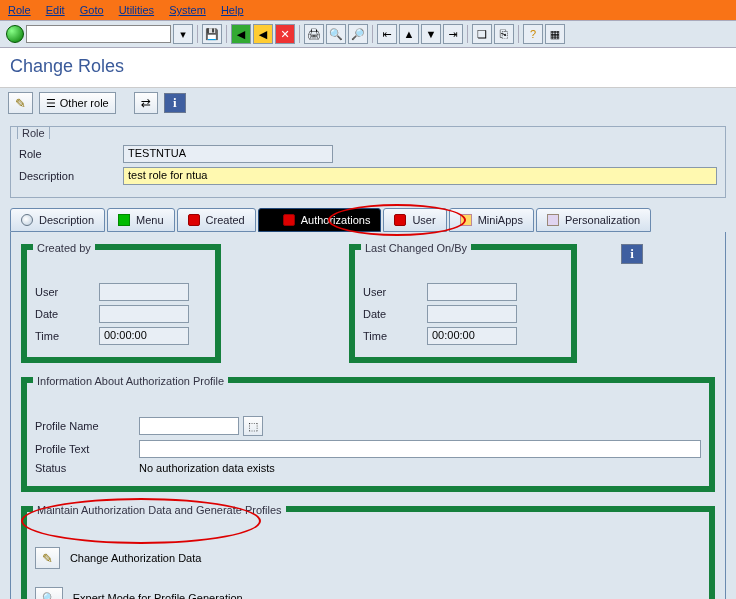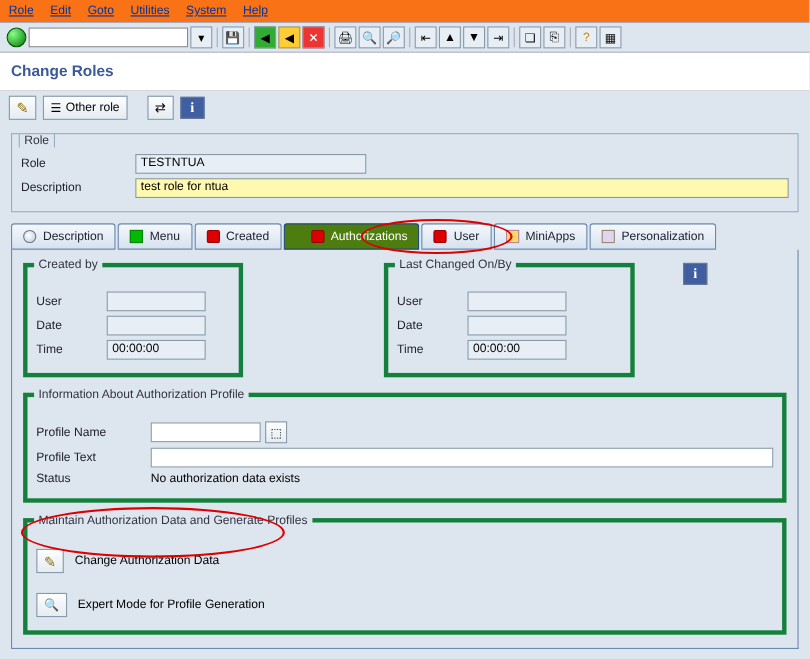--- a/index.html
+++ b/index.html
@@ -5,43 +5,43 @@
   * { box-sizing: border-box; font-family: Arial, sans-serif; font-size: 11px; }
   body { margin: 0; background: #dde6ee; }
   .menubar { background: #f97316; padding: 2px 8px; border-bottom: 1px solid #aab; }
   .menubar span { color: #003399; text-decoration: underline; margin-right: 12px; cursor: pointer; display: inline-block; padding: 2px 0; }
   .toolbar-main { background: #dde6ee; padding: 3px 6px; display: flex; align-items: center; gap: 2px; border-bottom: 1px solid #aab; }
   .tb-green { width: 18px; height: 18px; border-radius: 50%; background: radial-gradient(circle at 30% 30%, #8f8, #070); border: 1px solid #050; cursor: pointer; }
   .tb-combo { width: 145px; height: 18px; background: #fff; border: 1px solid #888; display: inline-block; }
   .tb-btn { width: 20px; height: 20px; border: 1px solid #8899aa; background: #e8eef5; display: inline-flex; align-items: center; justify-content: center; cursor: pointer; font-size: 11px; }
   .tb-sep { width: 1px; height: 18px; background: #aab; margin: 0 2px; }
   .page-title-area { background: #fff; padding: 8px 10px 10px; border-bottom: 1px solid #ccc; }
-  .page-title { font-size: 14px; font-weight: bold; color: #3a5a9a; }
+  .page-title { font-size: 18px; font-weight: normal; color: #3a5a9a; }
   .app-toolbar { background: #dde6ee; padding: 4px 8px; display: flex; gap: 6px; align-items: center; }
   .app-btn { height: 22px; border: 1px solid #8899aa; background: linear-gradient(#fdfdfd,#e5ecf3); display: inline-flex; align-items: center; padding: 0 6px; cursor: pointer; gap: 4px; }
   .content { padding: 8px 10px; }
   .group { border: 1px solid #9aacc0; background: #dde6ee; margin-bottom: 8px; position: relative; padding: 14px 8px 8px; }
   .group-title { position: absolute; top: -1px; left: 6px; background: #dde6ee; padding: 0 4px; color: #334; border: 1px solid #9aacc0; border-bottom: 0; font-size: 11px; }
   .row { display: flex; align-items: center; margin: 4px 0; gap: 4px; }
   .lbl { width: 100px; color: #223; }
   .fld { height: 18px; border: 1px solid #8899aa; background: #e8eef5; padding: 1px 4px; }
   .fld-white { background: #fff; }
   .fld-yellow { background: #fff9b0; }
   .tabs { display: flex; gap: 2px; margin: 10px 0 0; align-items: flex-end; }
   .tab { height: 24px; border: 1px solid #6a8aaf; background: linear-gradient(#f5f8fc,#d6e2ef); border-radius: 3px 3px 0 0; display: inline-flex; align-items: center; padding: 0 10px; gap: 6px; cursor: pointer; color: #223; position: relative; }
-  .tab.active { background: #4d7c0f; color: #fff; border-color: #234a7a; padding-left: 24px; }
+  .tab.active { background: #000000; color: #fff; border-color: #234a7a; padding-left: 24px; }
   .tab-icon { width: 12px; height: 12px; border: 1px solid #555; }
   .tab-icon.green { background: #0b0; border-color: #080; }
   .tab-icon.red { background: #d00; border-color: #900; border-radius: 2px; }
   .tab-icon.mag { background: radial-gradient(circle at 4px 4px,#fff,#bcd); border-radius: 50%; border-color: #678; }
   .tab-icon.mini { background: #ffd966; border-color: #b89; }
   .tab-icon.pers { background: #e0d4f0; border-color: #987; }
   .tab-content { border: 1px solid #6a8aaf; border-top: 0; background: #dde6ee; padding: 12px 10px; }
   .two-col { display: flex; gap: 14px; align-items: flex-start; }
-  .subgroup { border: 4px solid #15803d; padding: 18px 8px 8px; position: relative; background: #dde6ee; }
+  .subgroup { border: 6px solid #15803d; padding: 29px 8px 8px; position: relative; background: #dde6ee; }
   .subgroup-title { position: absolute; top: -8px; left: 6px; background: #dde6ee; padding: 0 4px; color: #334; font-size: 11px; }
   .info-btn { width: 22px; height: 20px; border: 1px solid #6a7890; background: #3f5fa0; color: #fff; font-weight: bold; display: inline-flex; align-items: center; justify-content: center; cursor: pointer; font-family: serif; font-size:13px; }
   .icon-pencil::before { content: "✎"; color: #8a6d00; font-size: 13px; }
   .icon-mag::before { content: "🔍"; font-size: 11px; }
   .icon-arrows::before { content: "⇄"; font-size: 12px; }
   .highlight-ellipse { position: absolute; border: 2px solid #d00; border-radius: 50%; pointer-events: none; }
 </style>
 </head>
 <body>
 

